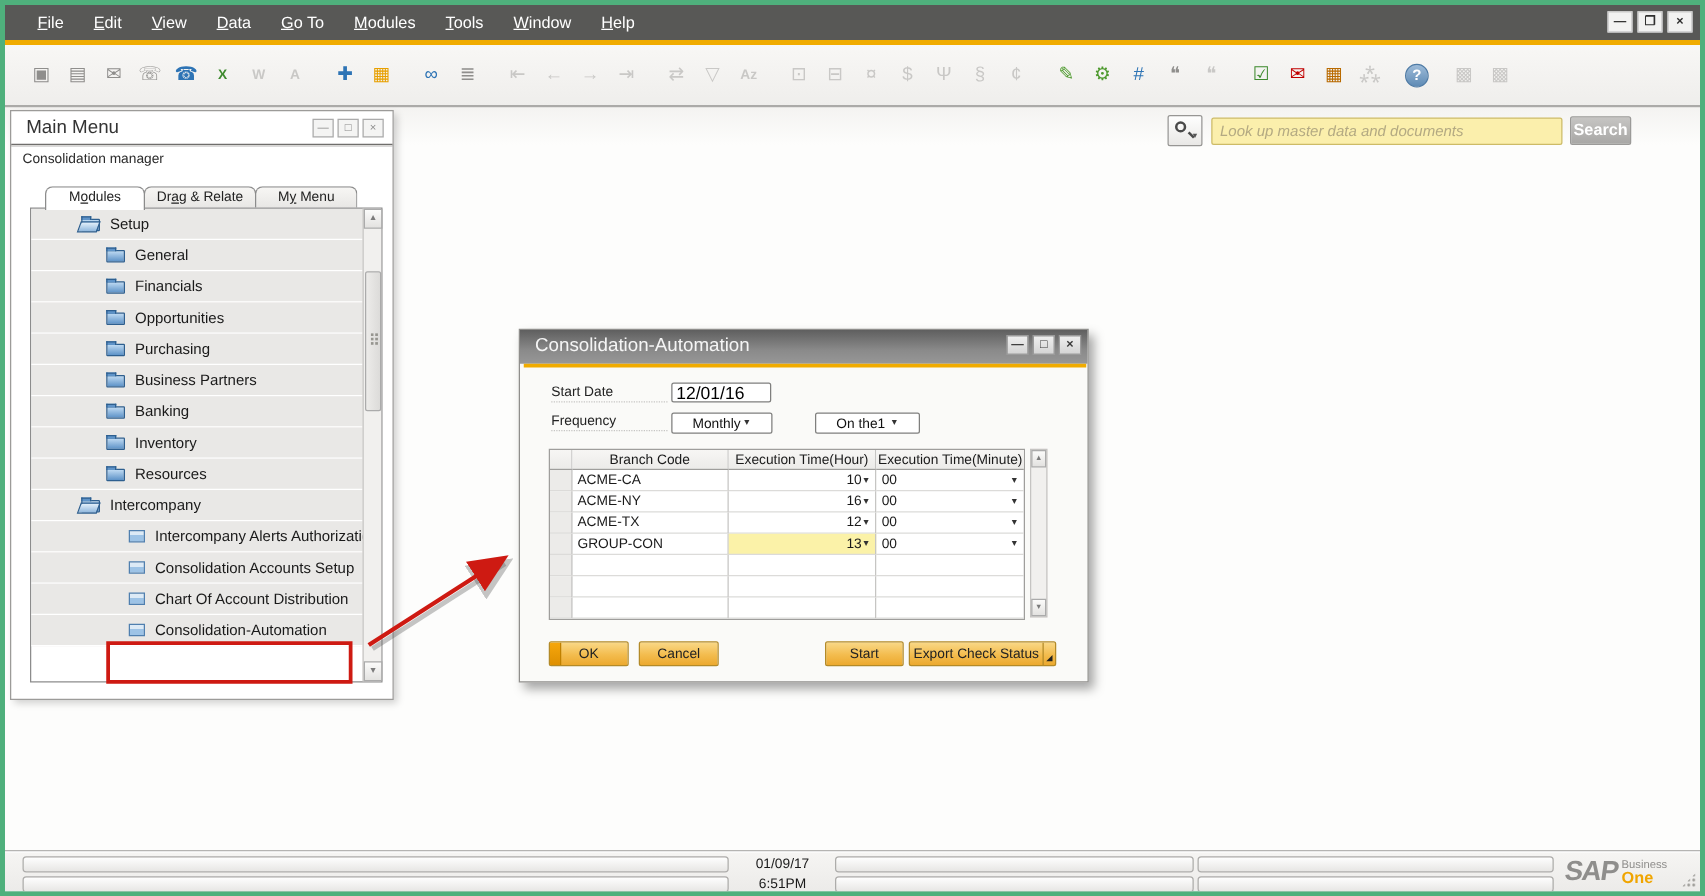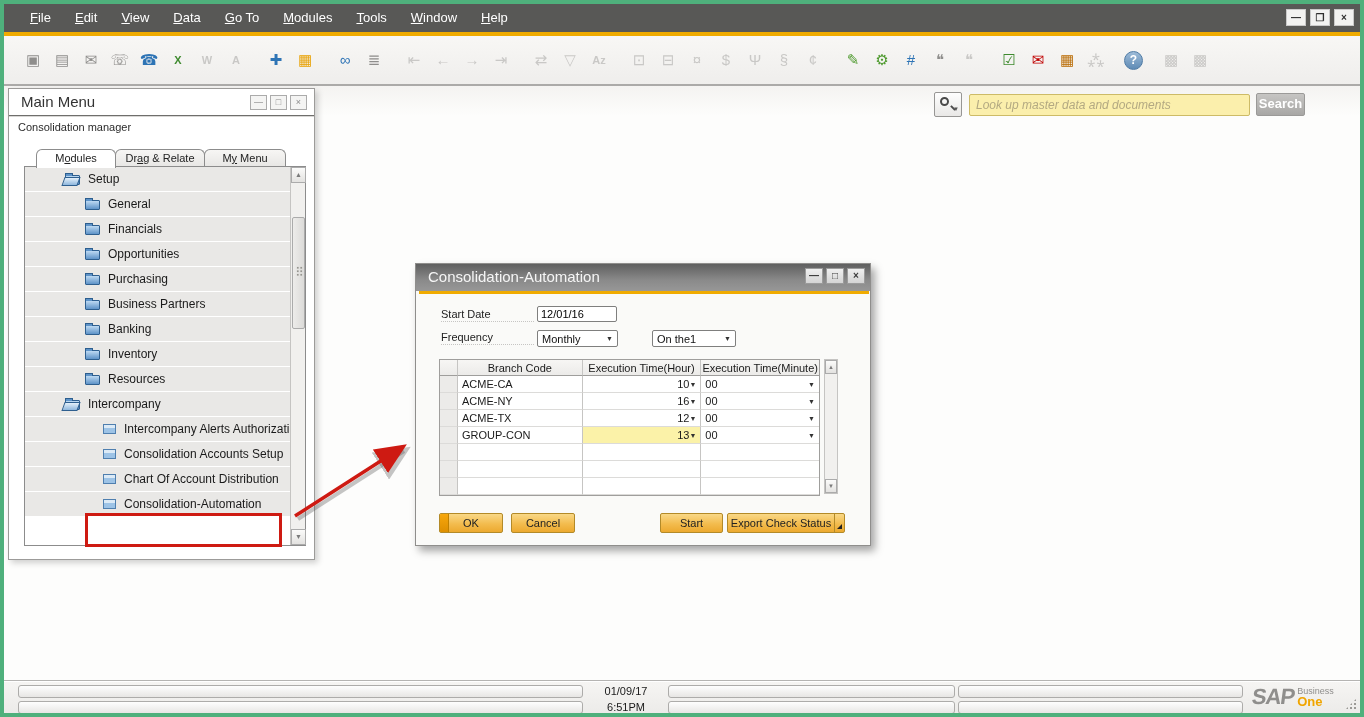--- a/index.html
+++ b/index.html
@@ -71,22 +71,22 @@
   .arrow-svg{position:absolute;left:285px;top:438px;z-index:6;}
 
   
   .dialog{position:absolute;left:411px;top:259px;width:456px;height:283px;background:#FAFAF8;border:1px solid #8F8E8C;box-shadow:4px 5px 8px rgba(0,0,0,.35);}
   .dlg-title{position:absolute;left:0;top:0;width:100%;height:27px;background:linear-gradient(#5F5F5F,#8A8A8A 60%,#979797);}
   .dlg-title-text{position:absolute;left:12px;top:4px;font-size:15px;color:#F5F5F5;}
   .dlg-controls{position:absolute;right:5px;top:4px;display:flex;gap:3px;}
   .dc-btn{width:18px;height:16px;background:linear-gradient(#EFEFEF,#D4D4D4);border:1px solid #9B9B9B;color:#3A3A3A;font-size:10px;line-height:14px;text-align:center;font-weight:bold;}
   .dlg-orange{position:absolute;left:3px;top:27px;width:450px;height:3px;background:#F0AB00;}
   .fld-label{position:absolute;width:93px;font-size:11px;color:#222;border-bottom:1px dotted #C6C5C3;height:14px;}
-  .date-input{position:absolute;left:121px;top:42px;width:80px;height:16px;border:1px solid #7F7F7E;border-radius:2px;font-size:11px;padding:0 3px;background:#fff;outline:none;font-family:"Liberation Sans",sans-serif;}
-  .combo{position:absolute;height:17px;background:#fff;border:1px solid #7F7F7E;border-radius:2px;display:flex;align-items:center;justify-content:space-between;padding:0 4px;font-size:11px;color:#111;}
+  .date-input{position:absolute;left:121px;top:42px;width:80px;height:16px;border:1px solid #7F7F7E;border-radius:2px;font-size:14px;padding:0 3px;background:#fff;outline:none;font-family:"Liberation Sans",sans-serif;}
+  .combo{position:absolute;height:17px;background:#fff;border:1px solid #7F7F7E;border-radius:2px;display:flex;align-items:center;justify-content:space-between;padding:0 16px;font-size:11px;color:#111;}
   .combo .carr{font-size:7px;color:#333;}
   
   .dlg-table{position:absolute;left:23px;top:95px;width:381px;border:1px solid #9F9E9C;background:#fff;}
   .trow{display:flex;height:17px;}
   .trow.head{height:16px;}
   .tc{border-right:1px solid #C6C5C3;border-bottom:1px solid #DCDBD9;font-size:11px;color:#1a1a1a;padding:0 4px;display:flex;align-items:center;overflow:hidden;white-space:nowrap;}
   .trow.head .tc{background:linear-gradient(#F7F6F4,#ECEBE9);border-bottom:1px solid #9F9E9C;justify-content:center;padding:0 2px;}
   .tc.sel{width:18px;background:#ECEBE9;padding:0;}
   .tc.c1{width:125px;}
   .tc.c2{width:119px;justify-content:flex-end;}

